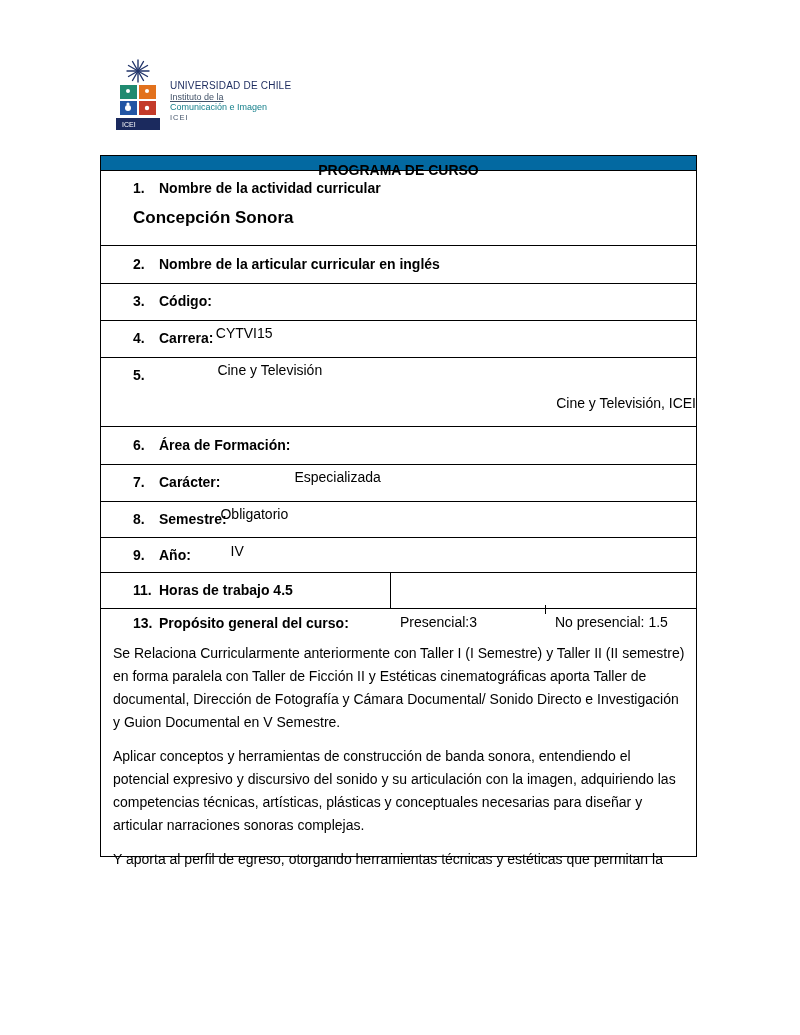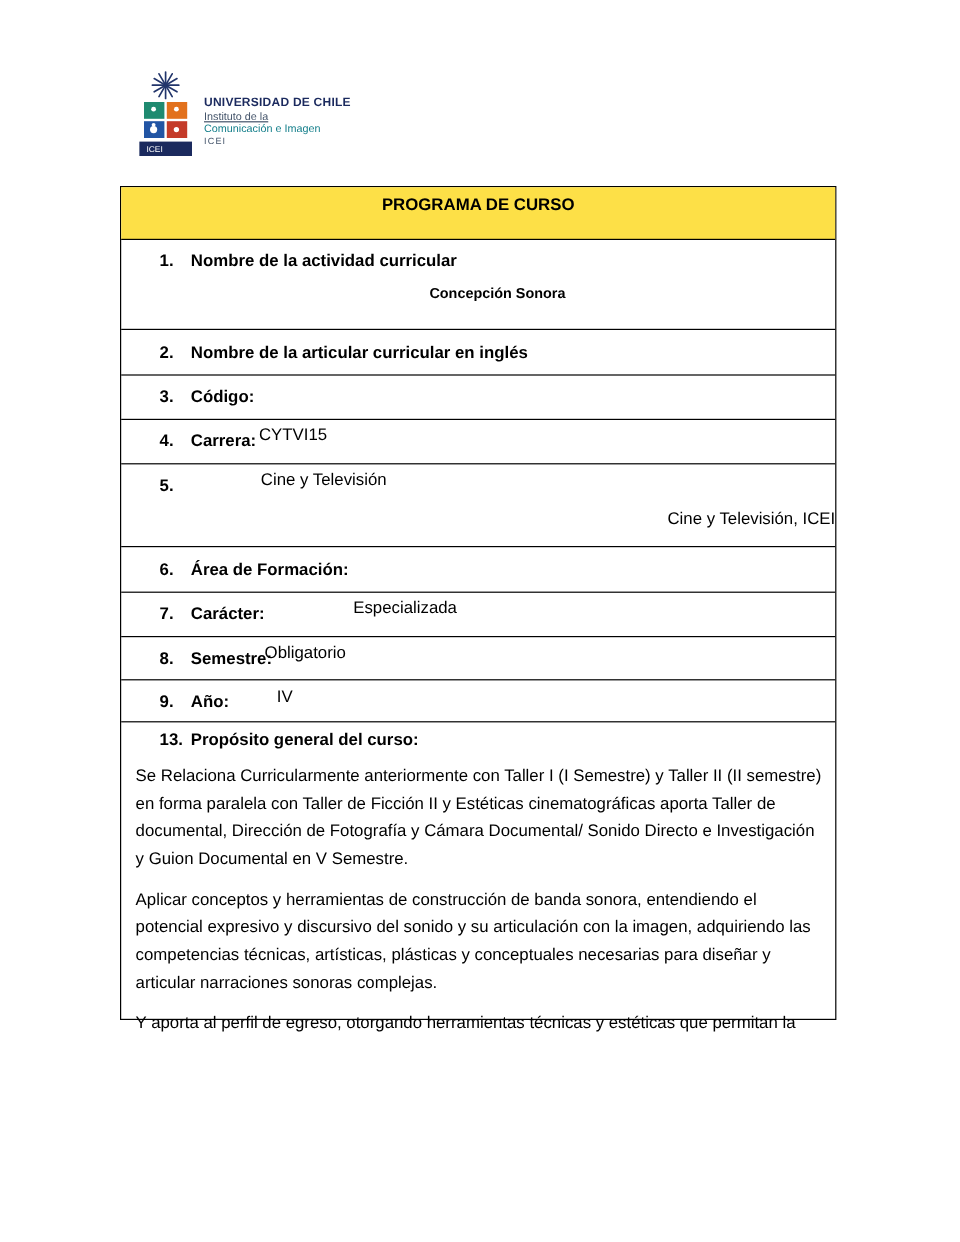--- a/index.html
+++ b/index.html
@@ -9,47 +9,47 @@
     width:800px; height:1035px;
     background:#ffffff;
     font-family:"Liberation Sans", sans-serif;
     color:#000;
     overflow:hidden;
   }
 
   
   .logo { position:absolute; left:116px; top:58px; display:flex; gap:10px; }
   .logo-text { padding-top:22px; line-height:1.18; }
-  .logo-l1 { font-size:10px; font-weight:bold; color:#1b2a5e; letter-spacing:.2px; }
+  .logo-l1 { font-size:10px; font-weight:normal; color:#1b2a5e; letter-spacing:.2px; }
   .logo-l2 { font-size:9px;  color:#44546a;text-decoration:underline; }
   .logo-l3 { font-size:9px;  color:#17808c; }
   .logo-l4 { font-size:7.5px; color:#44546a; letter-spacing:1px; margin-top:1px; }
 
   
   .course-table {
     position:absolute; left:100px; top:155px; width:597px;
     border:1px solid #000;
     font-size:14px;
   }
   .trow { border-bottom:1px solid #000; }
   .trow:last-child { border-bottom:none; }
 
   .thead {
-    height:44px; line-height:28px;
-    background:#fde047;
+    height:15px; line-height:28px;
+    background:#0369a1;
     text-align:center; font-weight:bold;
   }
 
   .numline { display:flex; padding-left:32px; padding-right:10px; }
   .num { width:26px; flex:none; font-weight:bold; }
   .lbl { font-weight:bold; }
   .val { font-weight:normal; white-space:pre-wrap;margin-top:32px; }
 
   .r1  { height:75px; padding-top:9px; }
-  .course-title { padding-left:32px; margin-top:12px; font-size:12px; font-weight:bold;text-align:center; }
+  .course-title { padding-left:32px; margin-top:12px; font-size:17px; font-weight:bold; }
   .r2  { height:38px; padding-top:10px; }
   .r3  { height:37px; padding-top:9px; }
   .r4  { height:37px; padding-top:9px; }
   .r5  { height:69px; padding-top:9px; }
   .r5-line2 { padding-left:58px; margin-top:12px;text-align:right; }
   .r6  { height:38px; padding-top:10px; }
   .r7  { height:37px; padding-top:9px; }
   .r8  { height:36px; padding-top:9px; }
   .r9  { height:35px; padding-top:9px; }
   .r10 { height:36px; padding-top:9px; }
@@ -176,20 +176,30 @@
 
     <div class="trow r9">
       <div class="numline">
         <span class="num">9.</span>
           <span class="lbl">Año:</span>
           <span class="val"></span>
       </div>
     </div>
 
 
+    <div class="trow r11">
+      <div class="c1">
+        <div class="numline">
+          <span class="num">11.</span>
+            <span class="lbl">Horas de trabajo 4.5</span>
+        </div>
+      </div>
+      <div class="c2 val">Presencial:3</div>
+      <div class="c3 val">No presencial: 1.5</div>
+    </div>
 
 
     <div class="trow r13">
       <div class="numline">
         <span class="num">13.</span>
           <span class="lbl">Propósito general del curso:</span>
       </div>
       <p>Se Relaciona Curricularmente anteriormente con Taller I (I Semestre) y Taller II (II semestre) en forma paralela con Taller de Ficción II y Estéticas cinematográficas aporta Taller de documental, Dirección de Fotografía y Cámara Documental/ Sonido Directo e Investigación y Guion Documental en V Semestre.</p>
       <p>Aplicar conceptos y herramientas de construcción de banda sonora, entendiendo el potencial expresivo y discursivo del sonido y su articulación con la imagen, adquiriendo las competencias técnicas, artísticas, plásticas y conceptuales necesarias para diseñar y articular narraciones sonoras complejas.</p>
       <p>Y aporta al perfil de egreso, otorgando herramientas técnicas y estéticas que permitan la</p>

